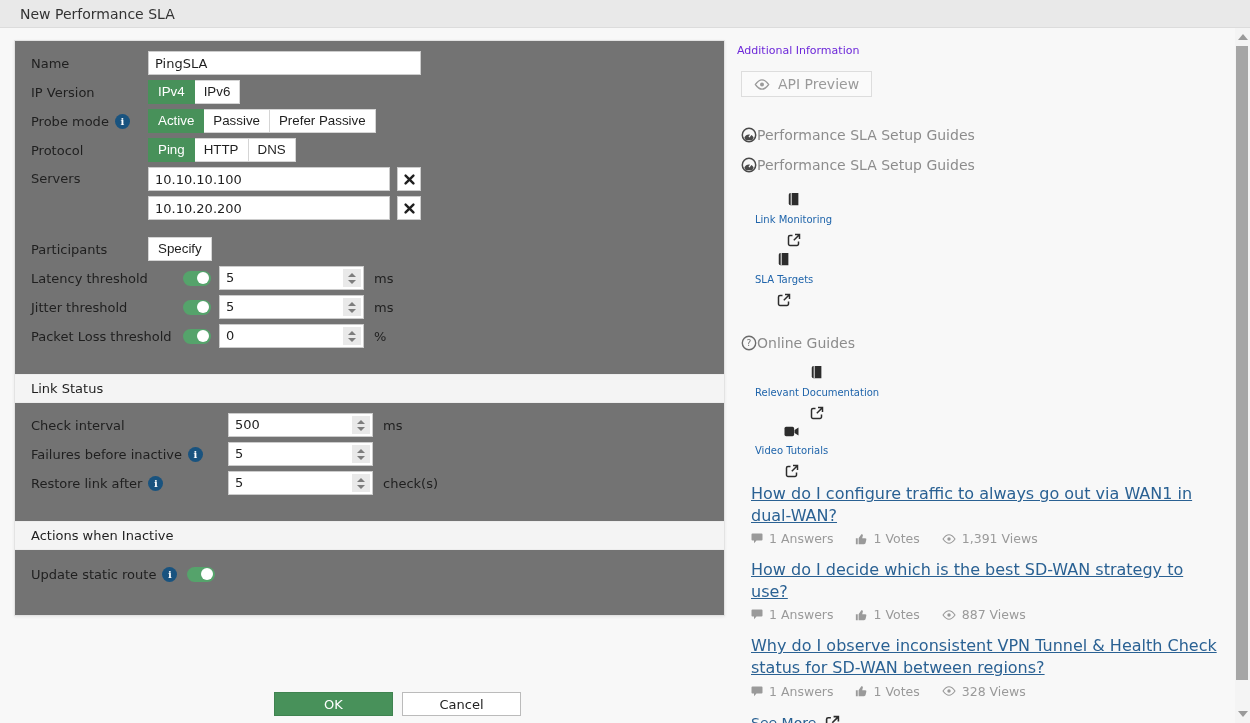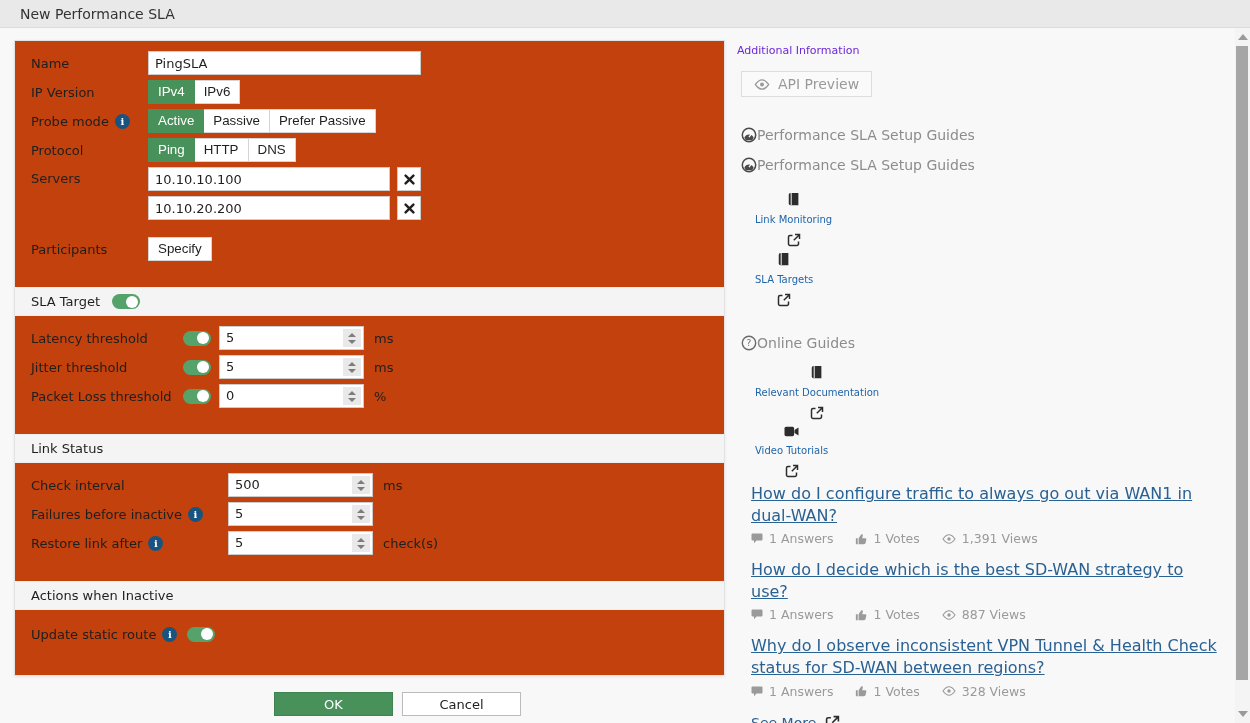--- a/index.html
+++ b/index.html
@@ -10,21 +10,21 @@
     position: relative; overflow: hidden;
   }
   
   .titlebar {
     height: 28px; background: #e9e9e9; border-bottom: 1px solid #dcdcdc;
     line-height: 28px; padding-left: 20px; font-size: 14px; color: #333;
   }
   
   .card {
     position: absolute; left: 14px; top: 40px; width: 711px;
-    background: #c2410c; border: 1px solid #e3e3e3;
+    background: #737373; border: 1px solid #e3e3e3;
     box-shadow: 0 1px 3px rgba(0,0,0,.07);
     padding-top: 10px; padding-bottom: 24px;
   }
   .row { display: flex; align-items: center; min-height: 24px; margin: 0 16px 5px 16px; }
   .row .lbl { width: 117px; flex: none; display: flex; align-items: center; gap: 6px; color: #1f1f1f; }
   .lbl-wide   { width: 152px !important; }
   .lbl-wider  { width: 197px !important; }
   
   .tinput {
     height: 24px; border: 1px solid #ccc; background: #fff; color: #1f1f1f;
@@ -178,24 +178,20 @@
     </div>
   </div>
 
   <div class="row" style="margin-top:12px">
     <span class="lbl">Participants</span>
     <div class="seg">
       <button class="seg-btn">Specify</button>
     </div>
   </div>
 
-  <div class="band">
-    <span>SLA Target</span>
-    <span class="toggle"></span>
-  </div>
 
   <div class="row">
     <span class="lbl lbl-wide">Latency threshold</span>
     <span class="toggle" style="margin-right:8px"></span>
     <div class="numbox">
       <span class="numval">5</span>
       <span class="spinner">
         <span class="arr-up"></span>
         <span class="arr-down"></span>
       </span>

